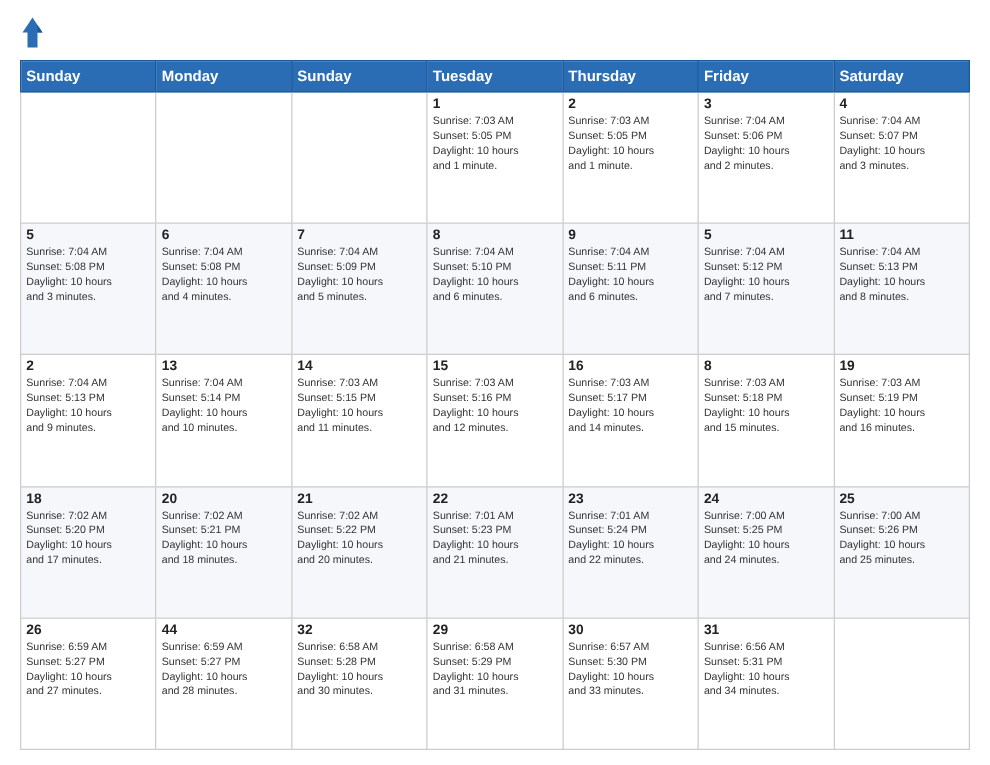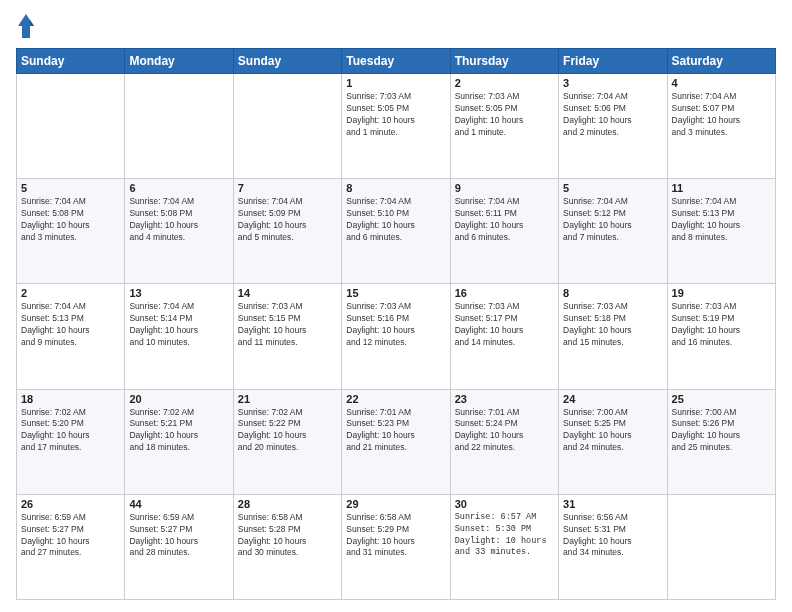--- a/index.html
+++ b/index.html
@@ -325,36 +325,36 @@
 and 27 minutes.</div>
           </td>
           <td>
             <span class="day-number">44</span>
             <div class="day-info" style="white-space: pre-line;">Sunrise: 6:59 AM
 Sunset: 5:27 PM
 Daylight: 10 hours
 and 28 minutes.</div>
           </td>
           <td>
-            <span class="day-number">28</span>
+            <span class="day-number">32</span>
             <div class="day-info" style="white-space: pre-line;">Sunrise: 6:58 AM
 Sunset: 5:28 PM
 Daylight: 10 hours
 and 30 minutes.</div>
           </td>
           <td>
             <span class="day-number">29</span>
             <div class="day-info" style="white-space: pre-line;">Sunrise: 6:58 AM
 Sunset: 5:29 PM
 Daylight: 10 hours
 and 31 minutes.</div>
           </td>
           <td>
             <span class="day-number">30</span>
-            <div class="day-info" style="white-space: pre-line; font-family: Liberation Mono, monospace;">Sunrise: 6:57 AM
+            <div class="day-info" style="white-space: pre-line;">Sunrise: 6:57 AM
 Sunset: 5:30 PM
 Daylight: 10 hours
 and 33 minutes.</div>
           </td>
           <td>
             <span class="day-number">31</span>
             <div class="day-info" style="white-space: pre-line;">Sunrise: 6:56 AM
 Sunset: 5:31 PM
 Daylight: 10 hours
 and 34 minutes.</div>

